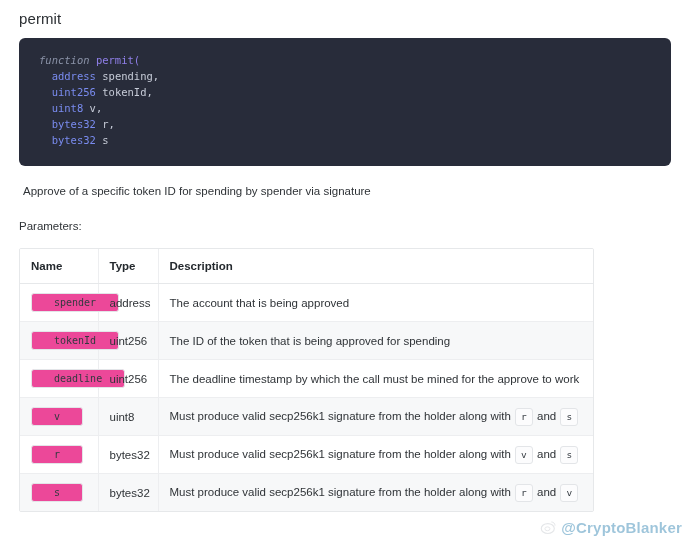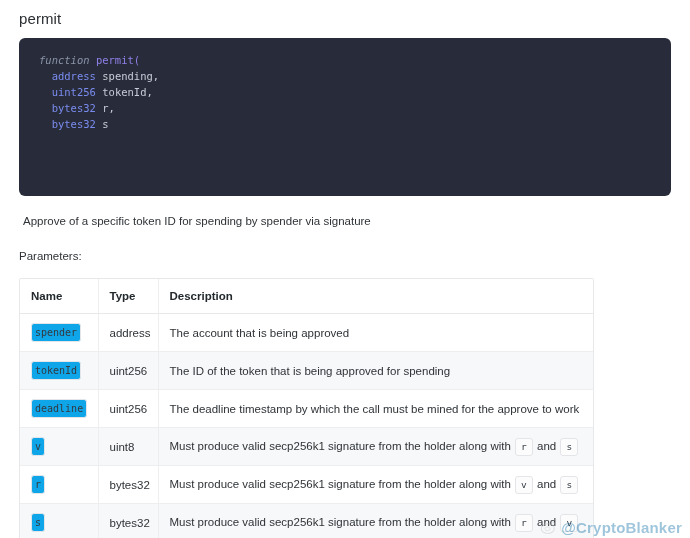--- a/index.html
+++ b/index.html
@@ -34,21 +34,21 @@
     padding: 9px 0 0 4px;
     line-height: 20px;
   }
 
   
   .code-block {
     margin: 9px 4px 0 4px;
     background: #282c3a;
     border-radius: 6px;
     padding: 14px 16px 16px 0;
-    height: 158px;
+    height: 128px;
     box-sizing: border-box;
     overflow: hidden;
   }
   .code-block pre {
     margin: 0;
     padding: 0 20px;
     font-family: "DejaVu Sans Mono", "Liberation Mono", monospace;
     font-size: 10.5px;
     line-height: 16px;
     color: #c3c8d4;
@@ -126,24 +126,24 @@
   table.params tbody tr:last-child td { border-bottom: none; }
   table.params tbody tr.alt td { background: #f7f8f9; }
 
   
   .chip {
     display: inline-block;
     font-family: "DejaVu Sans Mono", "Liberation Mono", monospace;
     font-size: 10px;
     line-height: 13px;
     color: #343a40;
-    background: #0ea5e9;
+    background: #ec4899;
     border: 1px solid #e3e5e8;
     border-radius: 3px;
-    padding: 2px 3px;
+    padding: 2px 22px;
     vertical-align: middle;
   }
   .chip-inline {
     display: inline-block;
     font-family: "DejaVu Sans Mono", "Liberation Mono", monospace;
     font-size: 9.5px;
     line-height: 12px;
     color: #343a40;
     background: #fcfcfd;
     border: 1px solid #e3e5e8;
@@ -181,20 +181,21 @@
 <body>
 
 <div class="page">
 
   <h1 class="doc-title">permit</h1>
 
   <div class="code-block">
     <pre id="code-pre"><span class="cl"><span class="tok-kw">function </span><span class="tok-fn">permit</span><span class="tok-punc">(</span>
 </span><span class="cl">  <span class="tok-type">address </span><span class="tok-var">spending,</span>
 </span><span class="cl">  <span class="tok-type">uint256 </span><span class="tok-var">tokenId,</span>
+</span><span class="cl">  <span class="tok-type">uint8 </span><span class="tok-var">v,</span>
 </span><span class="cl">  <span class="tok-type">bytes32 </span><span class="tok-var">r,</span>
 </span><span class="cl">  <span class="tok-type">bytes32 </span><span class="tok-var">s</span>
 </span></pre>
   </div>
 
   <p class="body-text">Approve of a specific token ID for spending by spender via signature</p>
 
   <p class="params-label">Parameters:</p>
 
   <div class="table-wrap">

